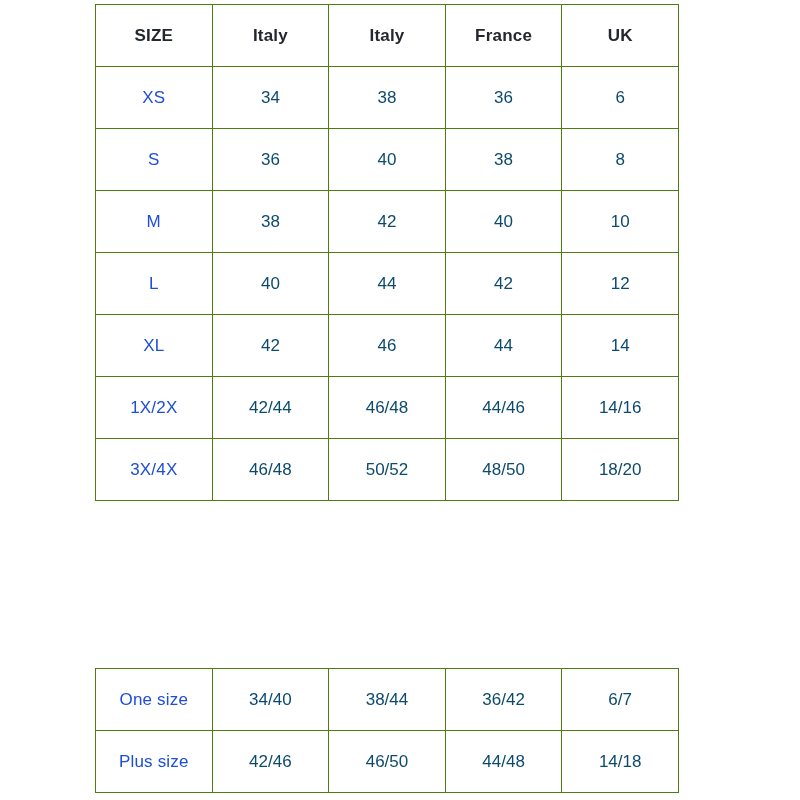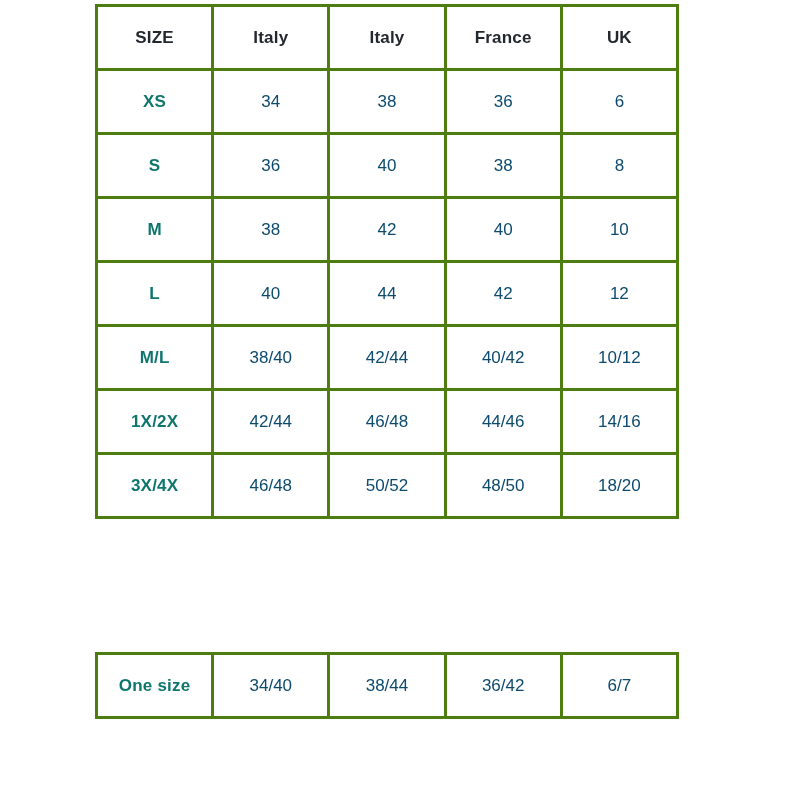--- a/index.html
+++ b/index.html
@@ -13,42 +13,42 @@
   }
   table.size-table {
     position: absolute;
     left: 95px;
     width: 584px;
     border-collapse: collapse;
     table-layout: fixed;
     background: #ffffff;
   }
   #table-main { top: 4px; }
-  #table-special { top: 652px; }
+  #table-special { top: 668px; }
   .size-table th,
   .size-table td {
-    border: 3px solid #4d7c0f;
+    border: 1px solid #4d7c0f;
     text-align: center;
     vertical-align: middle;
     height: 61px;
     font-size: 17px;
     padding: 0;
   }
   .size-table th {
     font-weight: 700;
     color: #23272e;
     letter-spacing: 0.2px;
   }
   .size-table td {
     color: #0c4a6e;
     font-weight: 400;
   }
   .size-table td.size-label {
-    font-weight: 700;
-    color: #0f766e;
+    font-weight: 400;
+    color: #1d4ed8;
     letter-spacing: 0.2px;
   }
 </style>
 </head>
 <body>
 
 <table class="size-table" id="table-main">
   <thead>
     <tr>
       <th>SIZE</th>
@@ -81,25 +81,25 @@
       <td>10</td>
     </tr>
     <tr>
       <td class="size-label">L</td>
       <td>40</td>
       <td>44</td>
       <td>42</td>
       <td>12</td>
     </tr>
     <tr>
-      <td class="size-label">M/L</td>
-      <td>38/40</td>
-      <td>42/44</td>
-      <td>40/42</td>
-      <td>10/12</td>
+      <td class="size-label">XL</td>
+      <td>42</td>
+      <td>46</td>
+      <td>44</td>
+      <td>14</td>
     </tr>
     <tr>
       <td class="size-label">1X/2X</td>
       <td>42/44</td>
       <td>46/48</td>
       <td>44/46</td>
       <td>14/16</td>
     </tr>
     <tr>
       <td class="size-label">3X/4X</td>
@@ -113,14 +113,21 @@
 
 <table class="size-table" id="table-special">
   <tbody>
     <tr>
       <td class="size-label">One size</td>
       <td>34/40</td>
       <td>38/44</td>
       <td>36/42</td>
       <td>6/7</td>
     </tr>
+    <tr>
+      <td class="size-label">Plus size</td>
+      <td>42/46</td>
+      <td>46/50</td>
+      <td>44/48</td>
+      <td>14/18</td>
+    </tr>
   </tbody>
 </table>
 
 </body></html>

